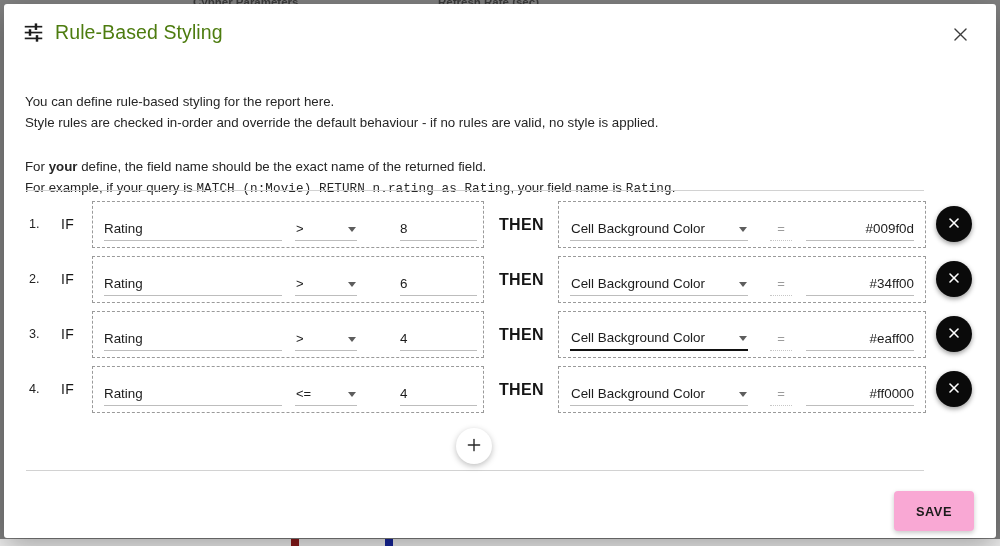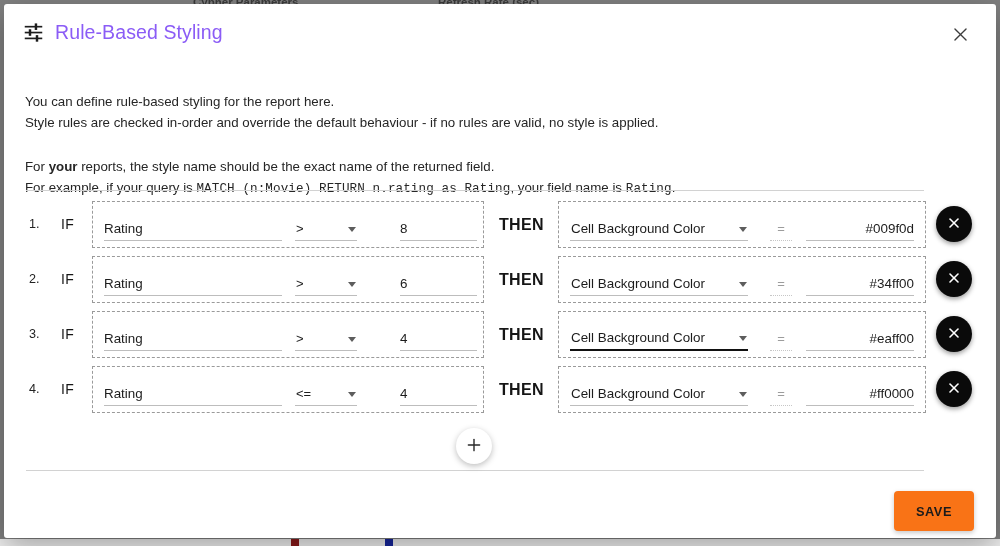--- a/index.html
+++ b/index.html
@@ -69,21 +69,21 @@
     left: 19px;
     top: 17px;
     display: flex;
     align-items: center;
     gap: 11px;
   }
   #tune-icon { display: block; }
   #dialog-title {
     font-size: 19.5px;
     font-weight: 400;
-    color: #8b5cf6;
+    color: #4d7c0f;
     letter-spacing: .1px;
   }
   #close-button {
     position: absolute;
     right: 19px;
     top: 15px;
     width: 34px;
     height: 34px;
     display: flex;
     align-items: center;
@@ -281,21 +281,21 @@
     box-shadow: 0 2px 6px rgba(0,0,0,.26);
   }
 
   
   #save-button {
     position: absolute;
     right: 22px;
     top: 487px;
     width: 80px;
     height: 40px;
-    background: #f97316;
+    background: #f9a8d4;
     border: none;
     border-radius: 4px;
     box-shadow: 0 2px 5px rgba(0,0,0,.22);
     font-family: "Liberation Sans", sans-serif;
     font-size: 12.8px;
     font-weight: 700;
     letter-spacing: .5px;
     color: #1b1b1b;
     cursor: pointer;
   }
@@ -336,21 +336,21 @@
       </span>
     </button>
   </div>
 
   <div id="description">
     <div class="para">
       <div>You can define rule-based styling for the report here.</div>
       <div>Style rules are checked in-order and override the default behaviour - if no rules are valid, no style is applied.</div>
     </div>
     <div class="para">
-      <div><span>For </span><b>your</b><span> reports, the style name should be the exact name of the returned field.</span></div>
+      <div><span>For </span><b>your</b><span> define, the field name should be the exact name of the returned field.</span></div>
       <div><span>For example, if your query is </span><code>MATCH  (n:Movie)  RETURN  n.rating  as  Rating</code><span>, your field name is </span><code>Rating</code><span>.</span></div>
     </div>
   </div>
 
   <div class="divider" id="divider-top"></div>
   <div class="divider" id="divider-bottom"></div>
 
   <div id="rules-list">
       <div class="rule-row">
         <div class="rule-index">1.</div>

